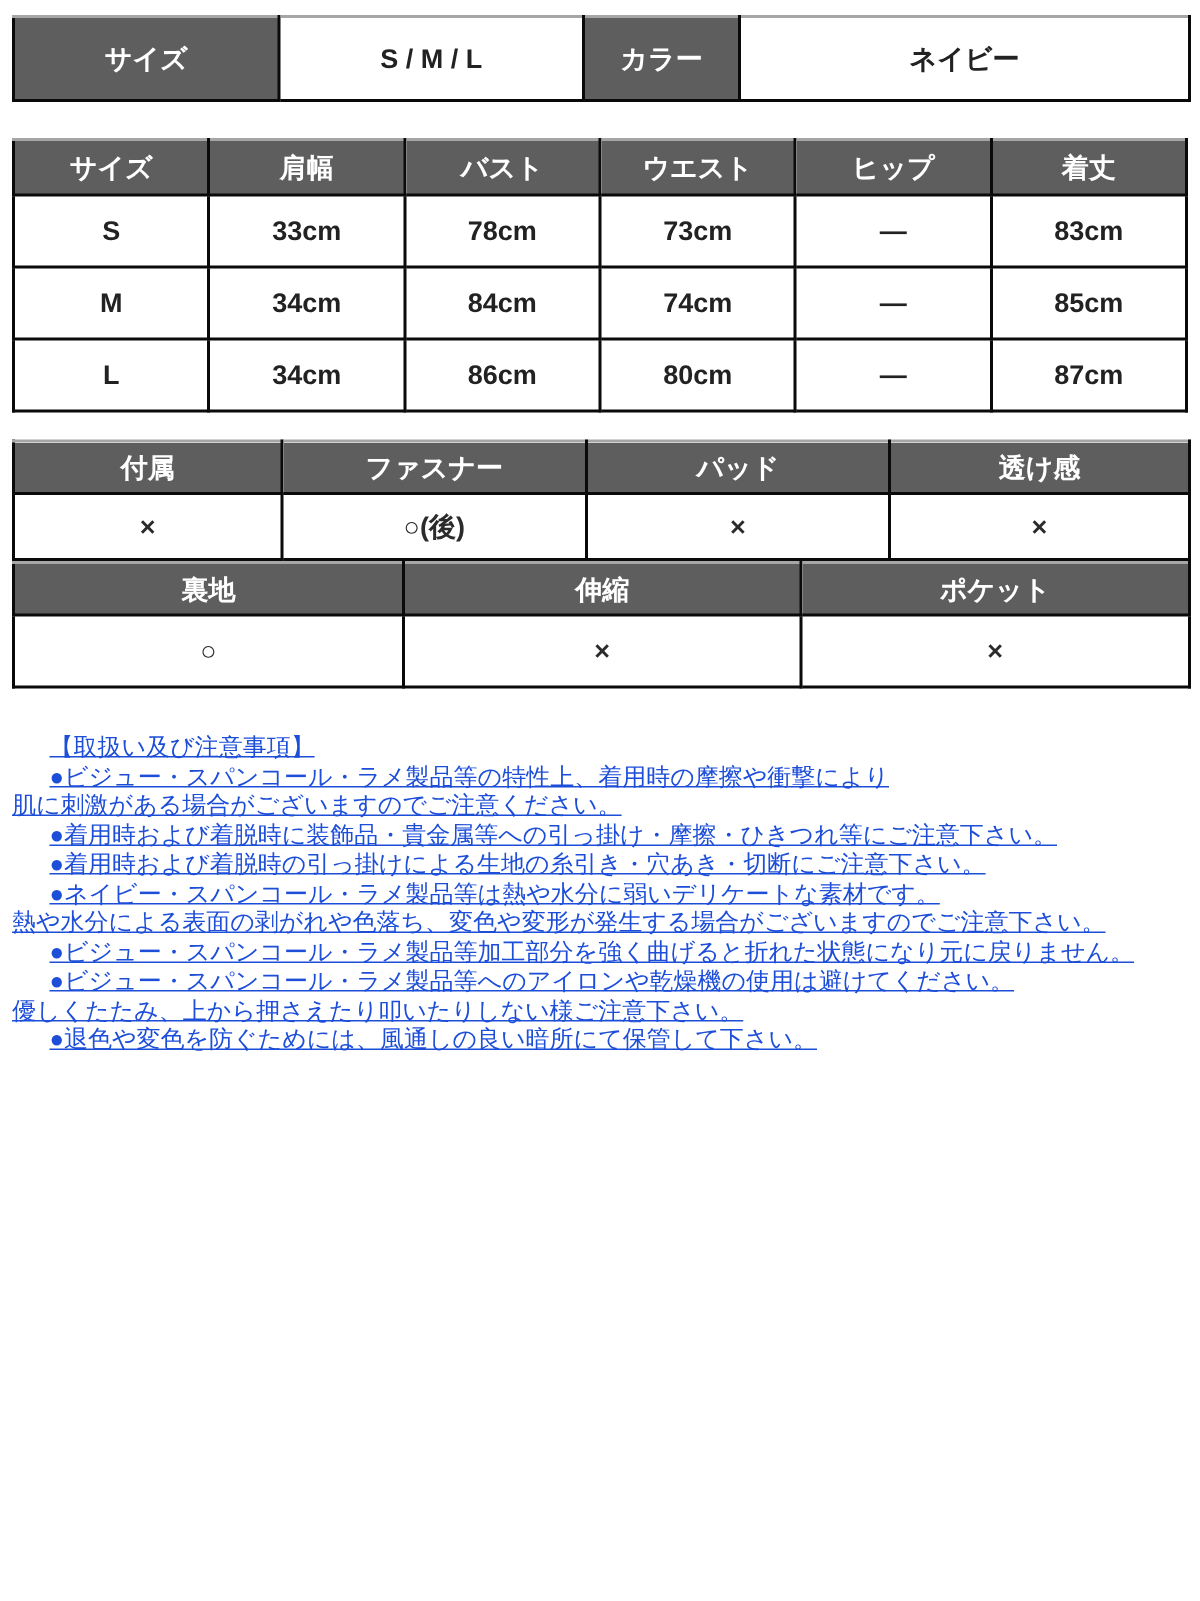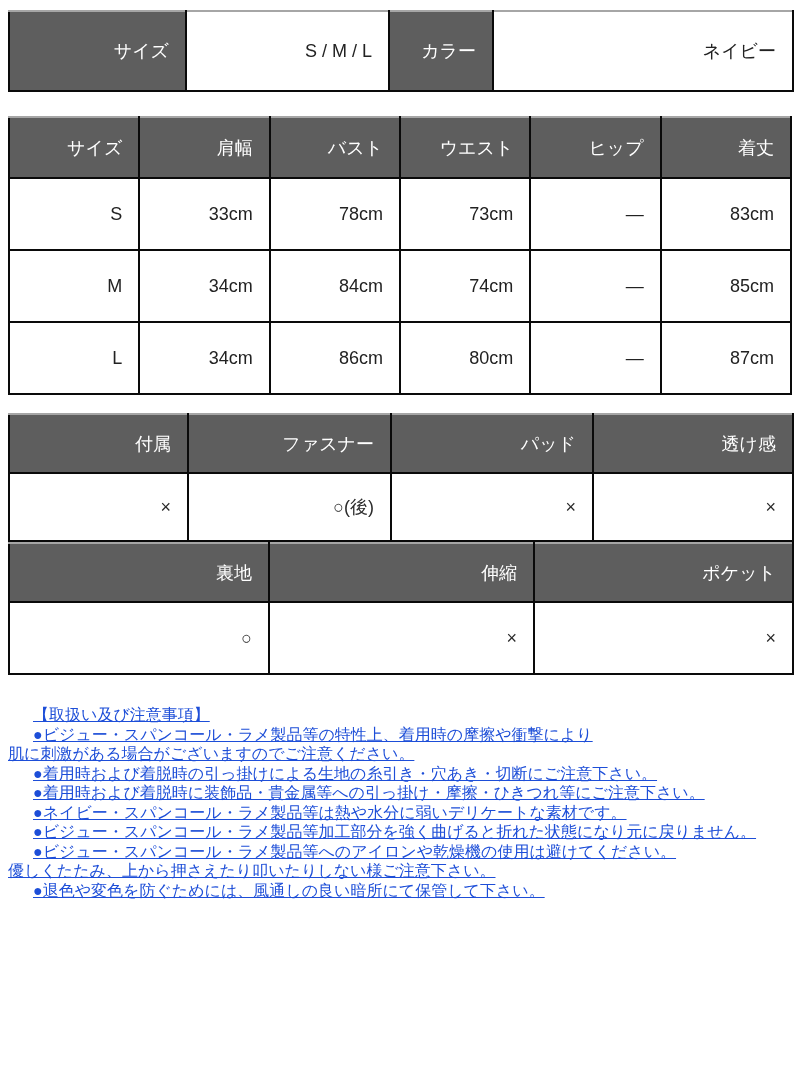--- a/index.html
+++ b/index.html
@@ -17,26 +17,27 @@
     background: #ffffff;
     overflow: hidden;
   }
   table.spec {
     width: 784px;
     table-layout: fixed;
     border-collapse: collapse;
   }
   table.spec td {
     border: 2px solid #0a0a0a;
-    text-align: right;
+    text-align: center;
     vertical-align: middle;
     font-size: 18px;
-    padding: 16px;
+    padding: 4px;
     overflow: hidden;
     white-space: nowrap;
+    font-weight: bold;
   }
   table.spec tr:first-child td { border-top: 2px solid #a6a6a6; }
   td.hd {
     background: #5e5e5e;
     color: #ffffff;
   }
   
   .t-overview td { height: 46px; }
   
   .t-meas td.hd { height: 27px; }
@@ -173,22 +174,23 @@
     </tr>
   </tbody>
     </table>
 
   <div class="gap-c"></div>
 
   <div class="notes">
     <div class="indent">【取扱い及び注意事項】</div>
     <div class="indent">●ビジュー・スパンコール・ラメ製品等の特性上、着用時の摩擦や衝撃により</div>
     <div>肌に刺激がある場合がございますのでご注意ください。</div>
+    <div class="indent">●着用時および着脱時に装飾品・貴金属等への引っ掛け・摩擦・ひきつれ等にご注意下さい。</div>
     <div class="indent">●着用時および着脱時の引っ掛けによる生地の糸引き・穴あき・切断にご注意下さい。</div>
-    <div class="indent">●着用時および着脱時に装飾品・貴金属等への引っ掛け・摩擦・ひきつれ等にご注意下さい。</div>
     <div class="indent">●ネイビー・スパンコール・ラメ製品等は熱や水分に弱いデリケートな素材です。</div>
+    <div>熱や水分による表面の剥がれや色落ち、変色や変形が発生する場合がございますのでご注意下さい。</div>
     <div class="indent">●ビジュー・スパンコール・ラメ製品等加工部分を強く曲げると折れた状態になり元に戻りません。</div>
     <div class="indent">●ビジュー・スパンコール・ラメ製品等へのアイロンや乾燥機の使用は避けてください。</div>
     <div>優しくたたみ、上から押さえたり叩いたりしない様ご注意下さい。</div>
     <div class="indent">●退色や変色を防ぐためには、風通しの良い暗所にて保管して下さい。</div>
   </div>
 
 </div>
 
 </body></html>

